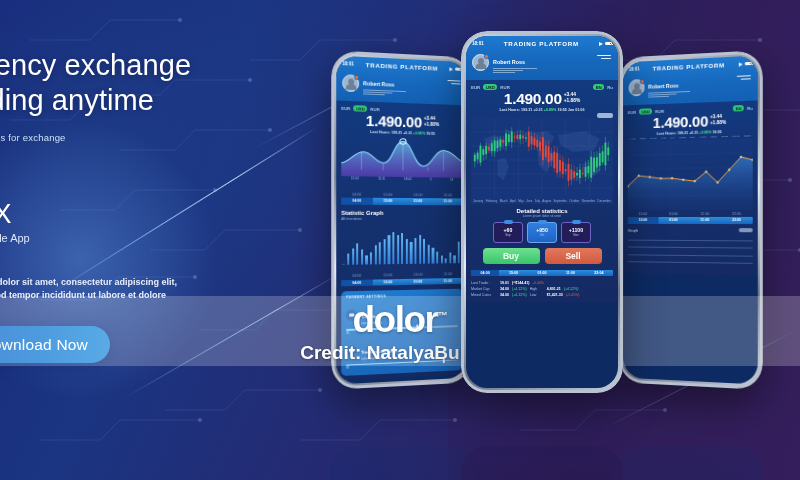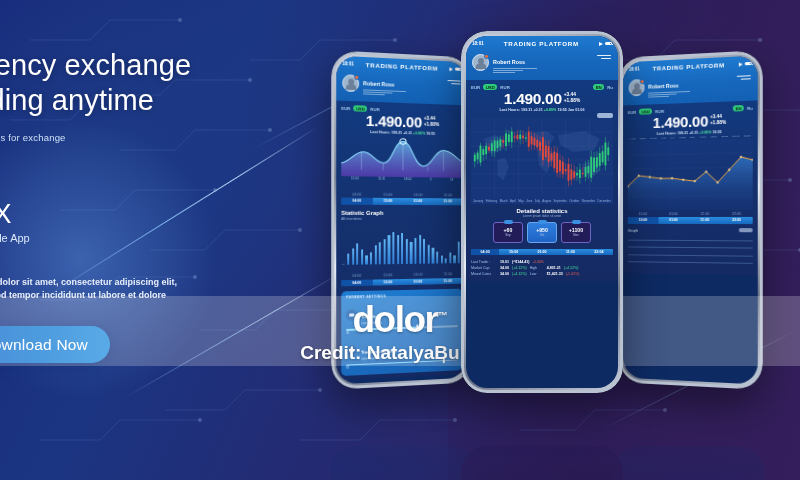--- a/index.html
+++ b/index.html
@@ -785,20 +785,24 @@
             <span class="v">+950</span>
             <span class="m">Oct</span>
           </div>
           <div class="scard">
             <span class="pill"></span>
             <span class="v">+1100</span>
             <span class="m">Nov</span>
           </div>
         </div>
 
+        <div class="trade-btns">
+          <div class="tbtn buy">Buy</div>
+          <div class="tbtn sell">Sell</div>
+        </div>
 
         <div class="timebar" style="margin-top:6px">
           <span>04:00</span>
           <span>15:00</span>
           <span>01:00</span>
           <span>11:00</span>
           <span>22:04</span>
         </div>
 
         <div class="tbl">

